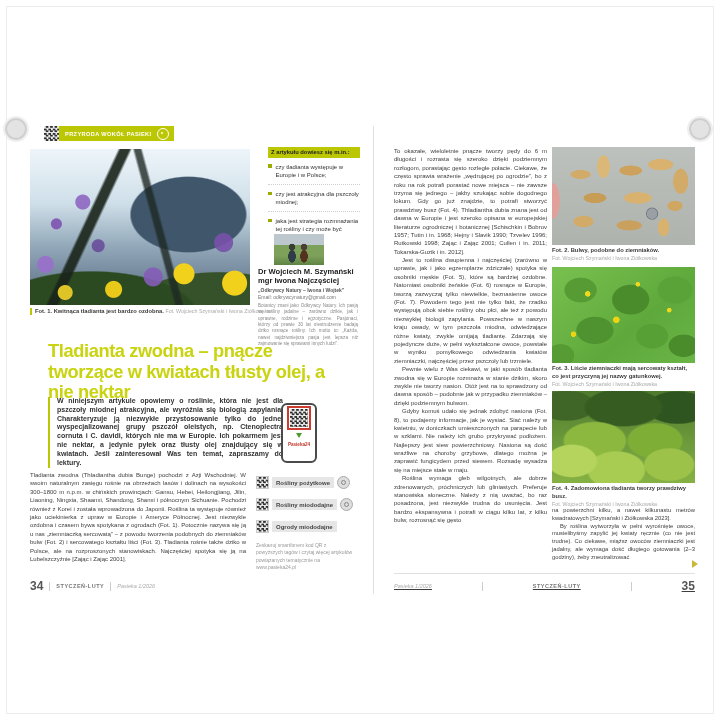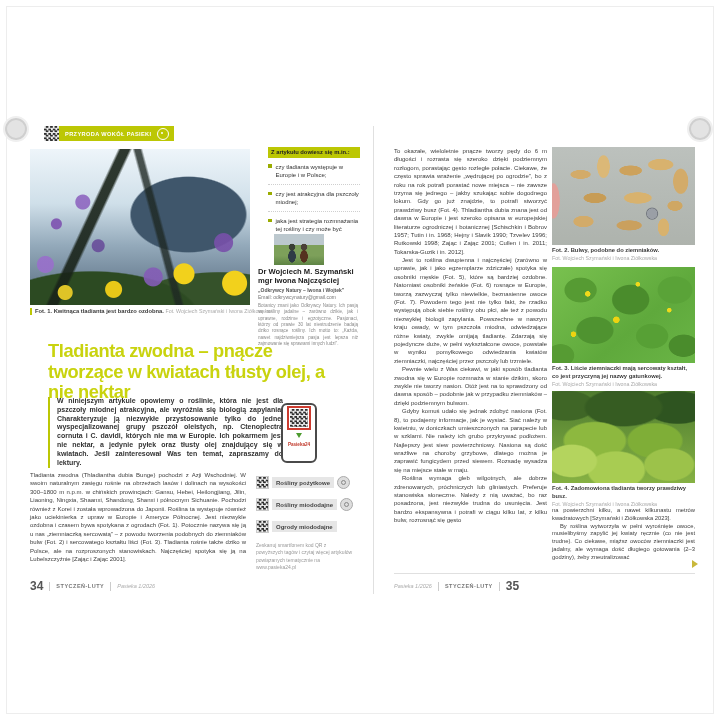--- a/index.html
+++ b/index.html
@@ -241,21 +241,21 @@
     <b>Fot. 4. Zadomowiona tladianta tworzy prawdziwy busz.</b><br>
     <span class="credit">Fot. Wojciech Szymański i Iwona Ziółkowska</span>
   </div>
 
   <div class="abs col" style="left:552px;top:507px;width:143px;">
     <p class="body-sm" style="font-size:5.8px;line-height:1.35;">na powierzchni kilku, a nawet kilkunastu metrów kwadratowych [Szymański i Ziółkowska 2023].</p>
     <p class="body-sm ind" style="font-size:5.8px;line-height:1.35;">By roślina wytworzyła w pełni wyrośnięte owoce, musielibyśmy zapylić jej kwiaty ręcznie (co nie jest trudne). Co ciekawe, miąższ owoców ziemniaczki jest jadalny, ale wymaga dość długiego gotowania (2–3 godziny), żeby zneutralizować</p>
   </div>
 
   <div class="abs rule" style="left:394px;top:573px;width:301px;height:1px;"></div>
-  <div class="abs foot" style="left:394px;top:579px;width:301px;justify-content:flex-start;">
+  <div class="abs foot" style="left:394px;top:579px;width:301px;justify-content:space-between;text-decoration:underline;">
     <span class="issue">Pasieka 1/2026</span>
     <span class="sep"></span>
     <span class="season">STYCZEŃ-LUTY</span>
     <span class="sep"></span>
     <span class="pg">35</span>
   </div>
   <div class="abs next-arrow" style="left:692px;top:560px;"></div>
 </div>
 
 </body></html>

